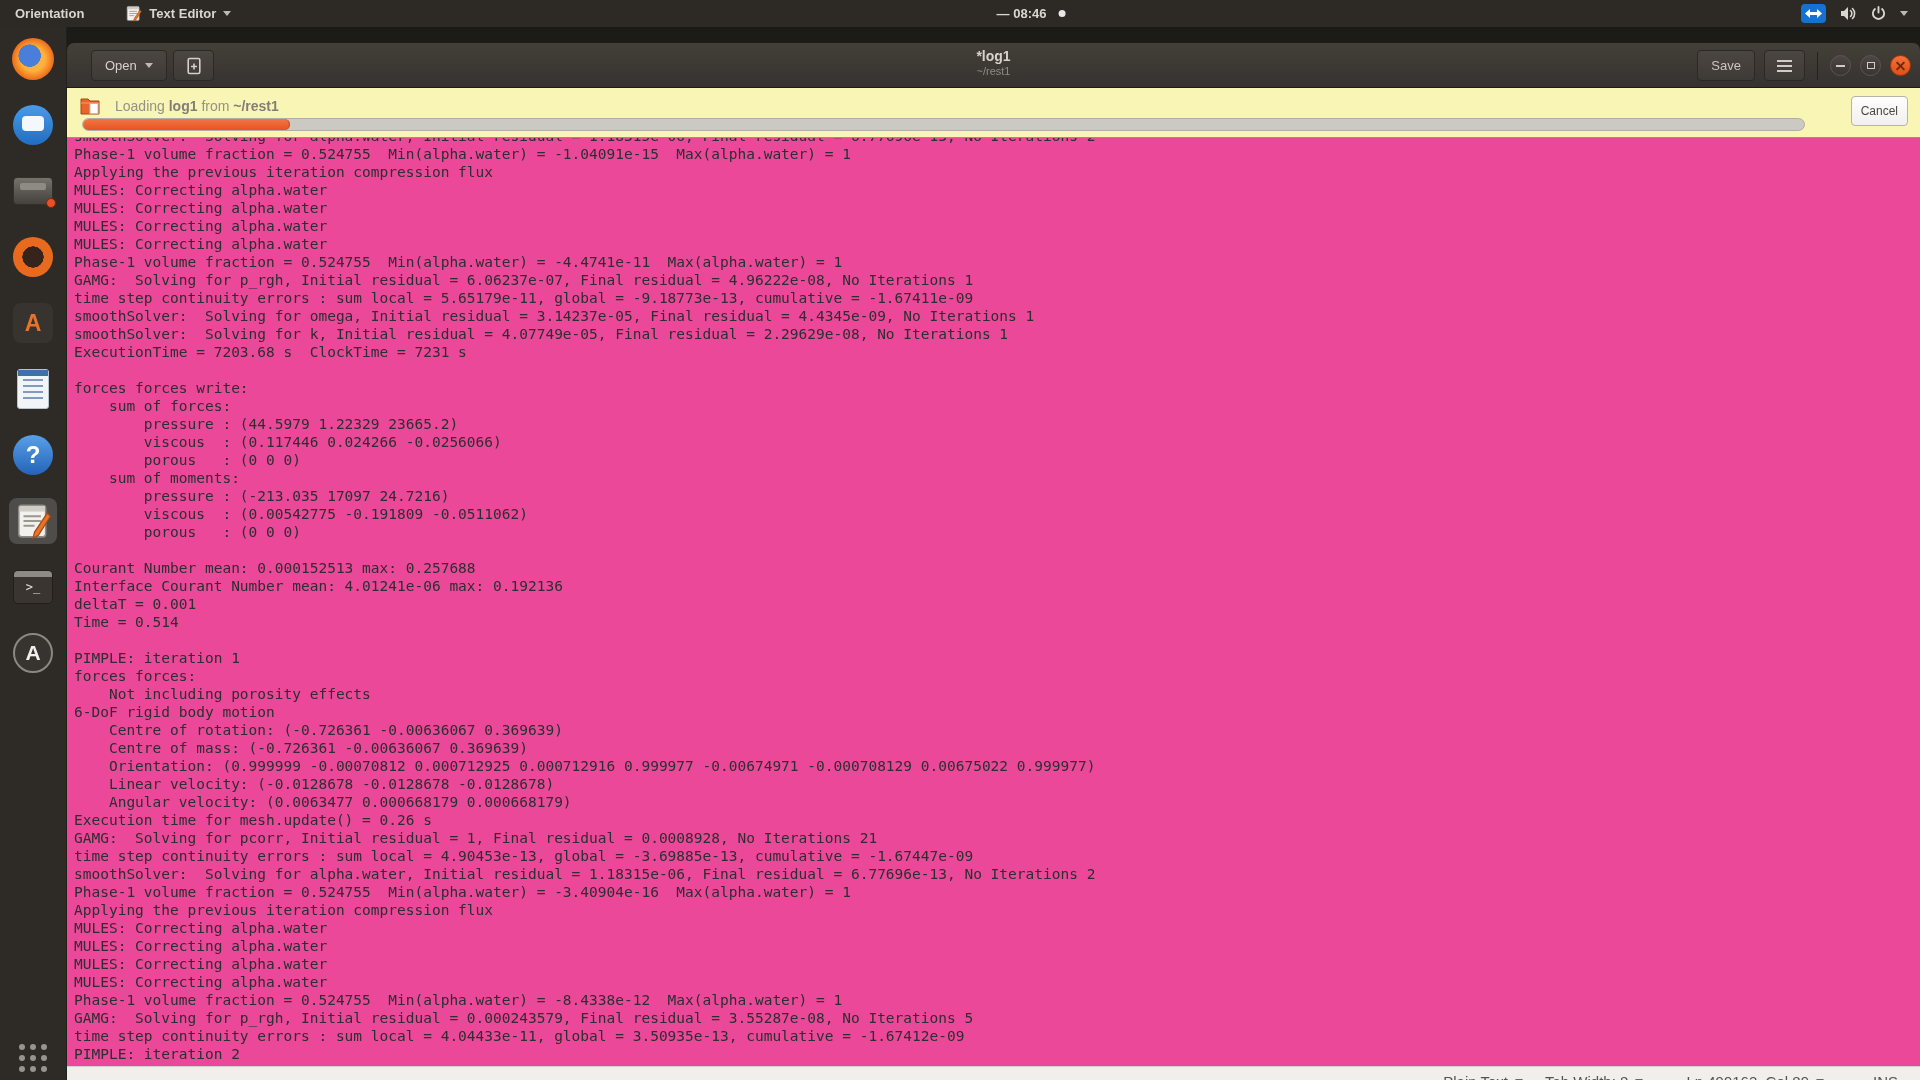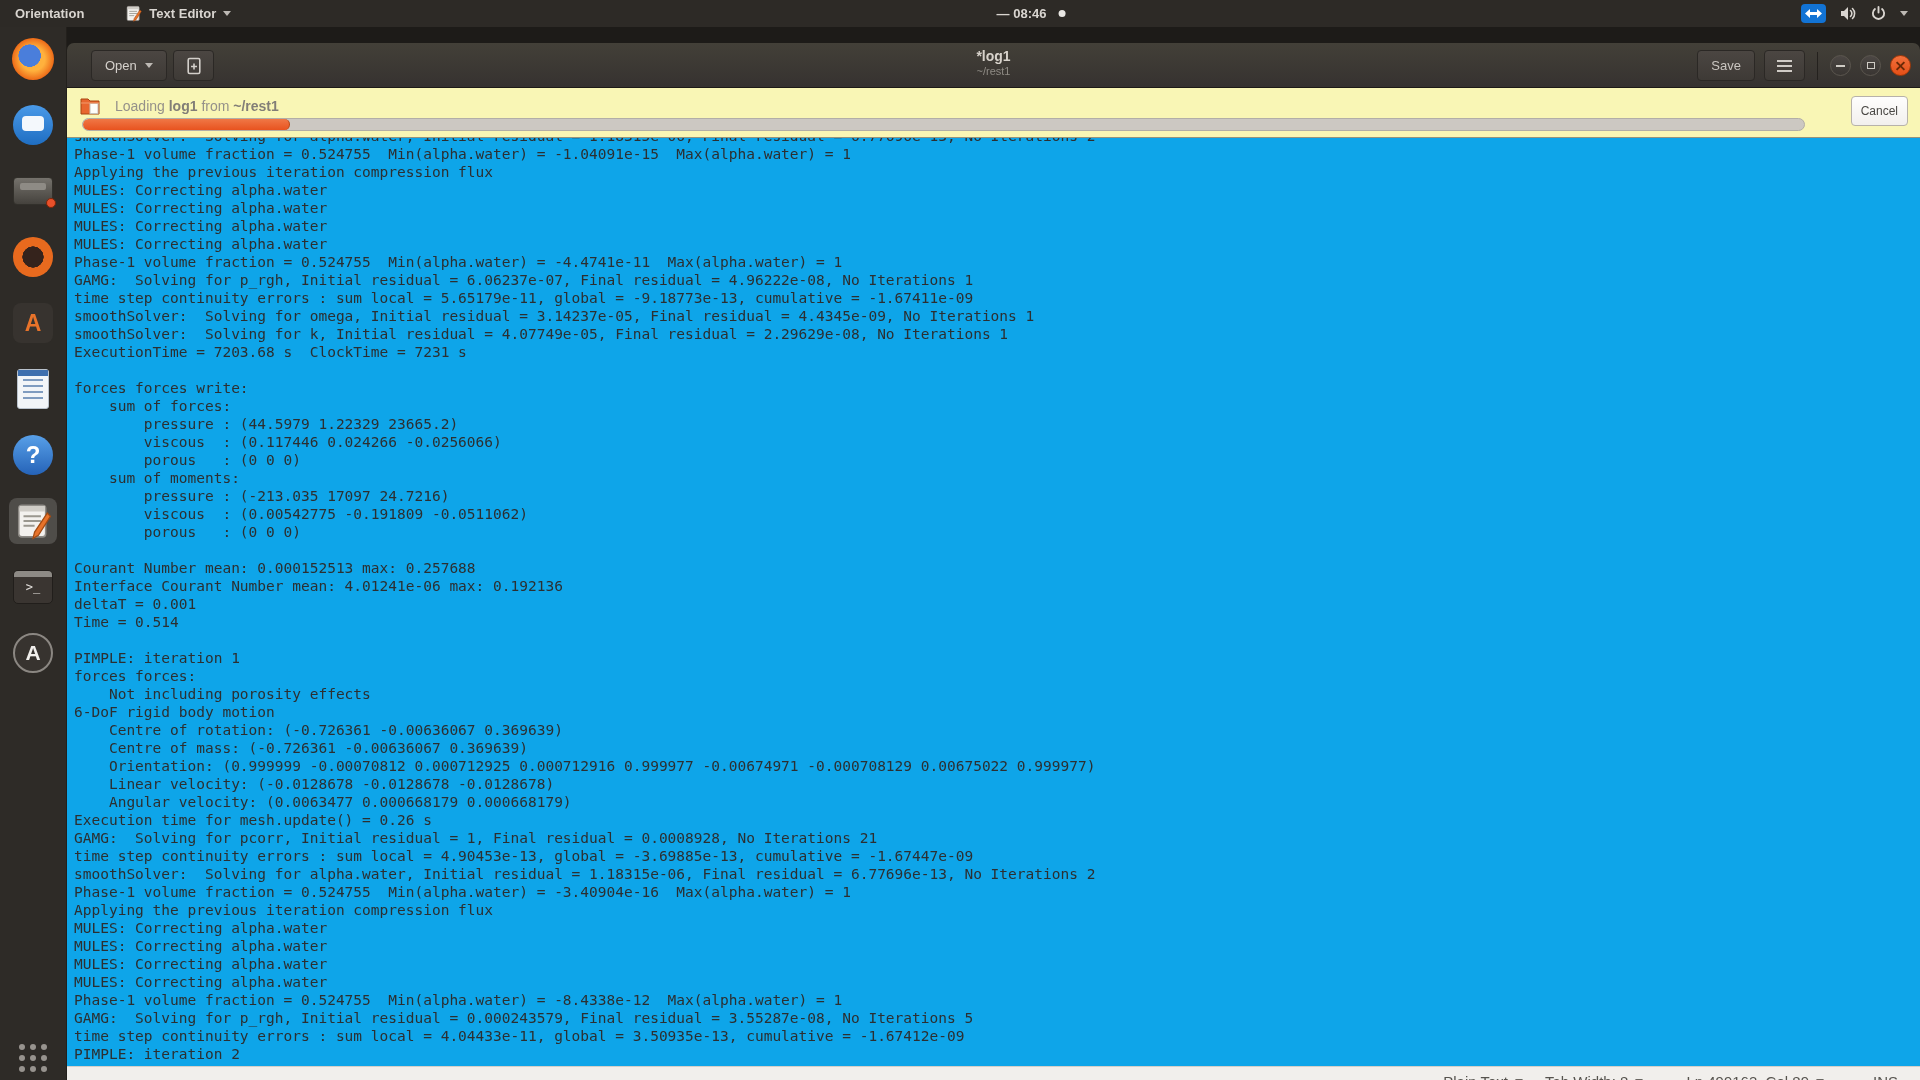--- a/index.html
+++ b/index.html
@@ -99,21 +99,21 @@
   .loading-row b { color:#827e77; }
   .cancel-btn { position:absolute; right:12px; top:8px; height:30px; padding:0 9px;
       background:linear-gradient(#fefefd,#f2f0ed); border:1px solid #b7b2aa; border-radius:4px;
       font-size:12px; color:#4a4845; display:flex; align-items:center; }
   .progress { position:absolute; left:15px; right:115px; bottom:6px; height:13px; border-radius:7px;
       background:#ccc8c2; border:1px solid #b2aea7; overflow:hidden; }
   .progress-fill { height:100%; background:linear-gradient(#f07746,#e8531f); border-radius:7px;
       border-right:1px solid #b84310; }
 
   
-  .textarea { position:absolute; top:95px; bottom:30px; left:0; right:0; background:#0ea5e9; overflow:hidden; }
+  .textarea { position:absolute; top:95px; bottom:30px; left:0; right:0; background:#ec4899; overflow:hidden; }
   .log-lines { margin:-11px 0 0 7px; font-family:"DejaVu Sans Mono", monospace; font-size:14.5px;
       line-height:18px; white-space:pre; color:#2c2f31; }
 
   
   .statusbar { position:absolute; bottom:0; left:0; right:0; height:30px; background:#f1efec;
       border-top:1px solid #d3d0ca; font-size:15px; color:#56534e; }
   .sb-icon { position:absolute; left:12px; top:7px; width:18px; height:15px; }
   .sb-body { width:16px; height:9px; background:#57534e; border-radius:2px; margin:3px auto 0; }
   .sb-top { width:10px; height:4px; background:#7a766f; margin:0 auto; border-radius:1px 1px 0 0; }
   .sb-right { position:absolute; right:0; top:0; height:100%; display:flex; align-items:center; padding-right:22px; }

